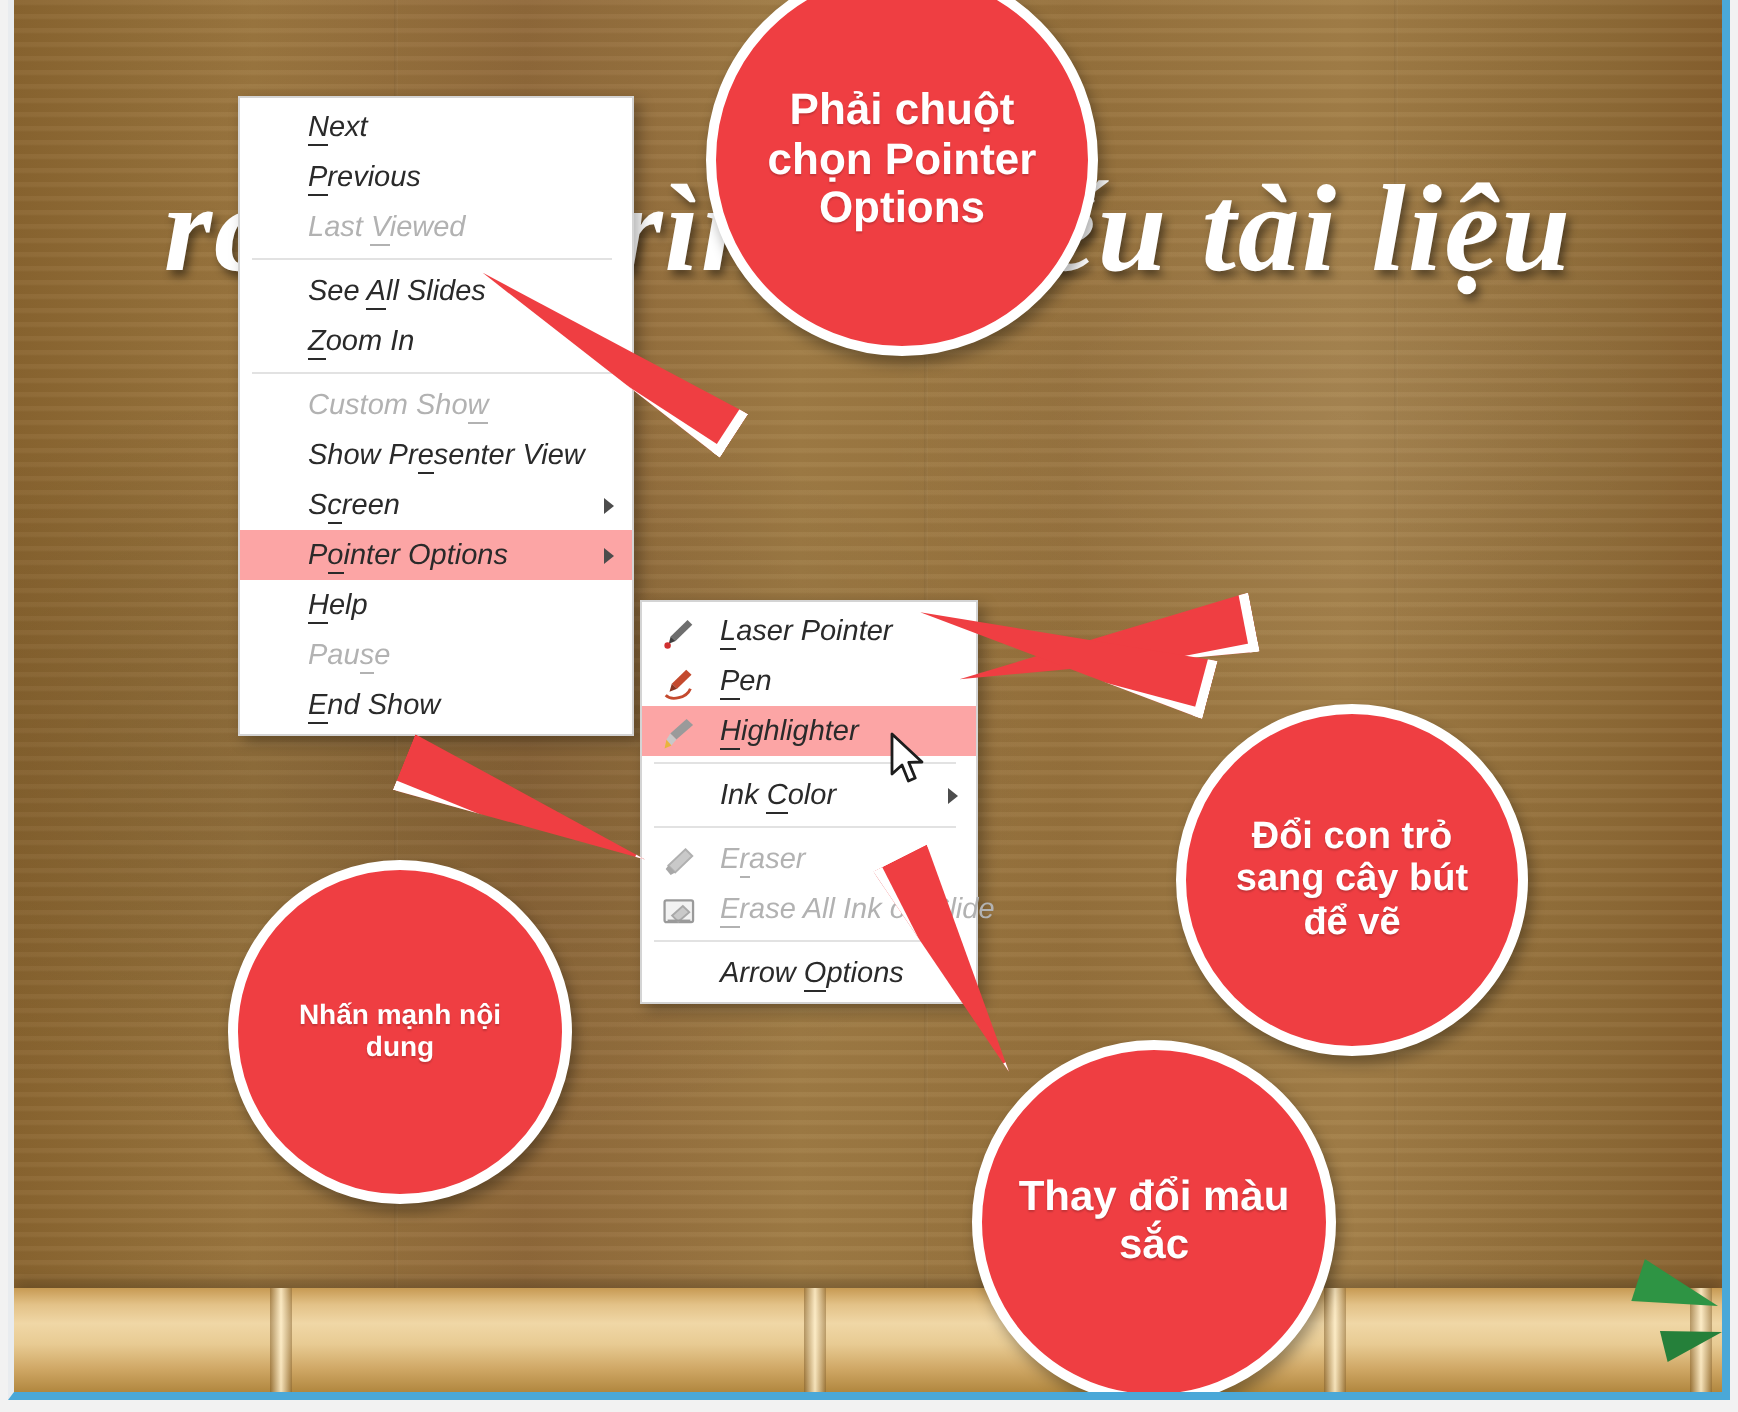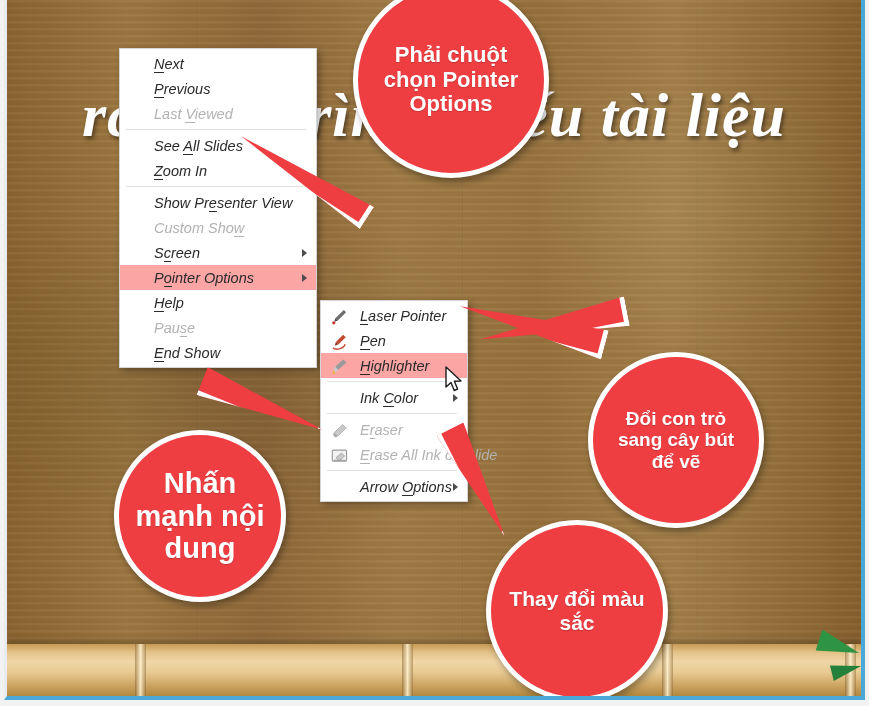--- a/index.html
+++ b/index.html
@@ -140,21 +140,21 @@
   .menu {
     position: absolute;
     background: #ffffff;
     border: 1px solid #d4d4d4;
     box-shadow: 3px 3px 7px rgba(0,0,0,0.30);
     font-family: "Liberation Sans", sans-serif;
     padding: 2px 0;
     z-index: 20;
   }
   #main-menu { left: 112px; top: 48px; width: 198px; }
-  #sub-menu  { left: 313px; top: 300px; width: 148px; }
+  #sub-menu  { left: 313px; top: 300px; width: 169px; }
 
   .mi {
     position: relative;
     display: flex;
     align-items: center;
     height: 25px;
     padding-left: 34px;
     padding-right: 18px;
     font-size: 14.5px;
     color: #2a2a2a;
@@ -239,21 +239,21 @@
   #c2 { left: 601px; top: 148px;  width: 188px; height: 188px; font-size: 21px; }
   #c2t{ left: 470px; top: 296px;  width: 150px; height: 30px;
         transform: rotate(-11deg); transform-origin: right center;
         clip-path: polygon(0 50%, 100% 0, 100% 100%); }
 
   #c3 { left: 581px; top: 352px;  width: 176px; height: 176px; font-size: 19px; }
   #c3t{ left: 448px; top: 330px;  width: 150px; height: 30px;
         transform: rotate(15deg); transform-origin: right center;
         clip-path: polygon(0 50%, 100% 0, 100% 100%); }
 
-  #c4 { left: 107px; top: 430px;  width: 172px; height: 172px; font-size: 29px; }
+  #c4 { left: 107px; top: 430px;  width: 172px; height: 172px; font-size: 14px; }
   #c4t{ left: 195px; top: 366px;  width: 130px; height: 30px;
         transform: rotate(22deg); transform-origin: left center;
         clip-path: polygon(0 0, 100% 50%, 0 100%); }
 
   #c5 { left: 479px; top: 520px;  width: 182px; height: 182px; font-size: 21px; }
   #c5t{ left: 443px; top: 414px;  width: 120px; height: 30px;
         transform: rotate(63deg); transform-origin: left center;
         clip-path: polygon(0 0, 100% 50%, 0 100%); }
 
   .callout span { display: block; padding: 0 12px; }
@@ -292,25 +292,25 @@
           <span class="lbl">Last <u>V</u>iewed</span>
         </div>
         <div class="sep"></div>
         <div class="mi">
           <span class="lbl">See <u>A</u>ll Slides</span>
         </div>
         <div class="mi">
           <span class="lbl"><u>Z</u>oom In</span>
         </div>
         <div class="sep"></div>
-        <div class="mi">
-          <span class="lbl">Show Pr<u>e</u>senter View</span>
-        </div>
         <div class="mi disabled">
           <span class="lbl">Custom Sho<u>w</u></span>
+        </div>
+        <div class="mi">
+          <span class="lbl">Show Pr<u>e</u>senter View</span>
         </div>
         <div class="mi">
           <span class="lbl">S<u>c</u>reen</span>
           <span class="arrow"></span>
         </div>
         <div class="mi hl">
           <span class="lbl">P<u>o</u>inter Options</span>
           <span class="arrow"></span>
         </div>
         <div class="mi">

